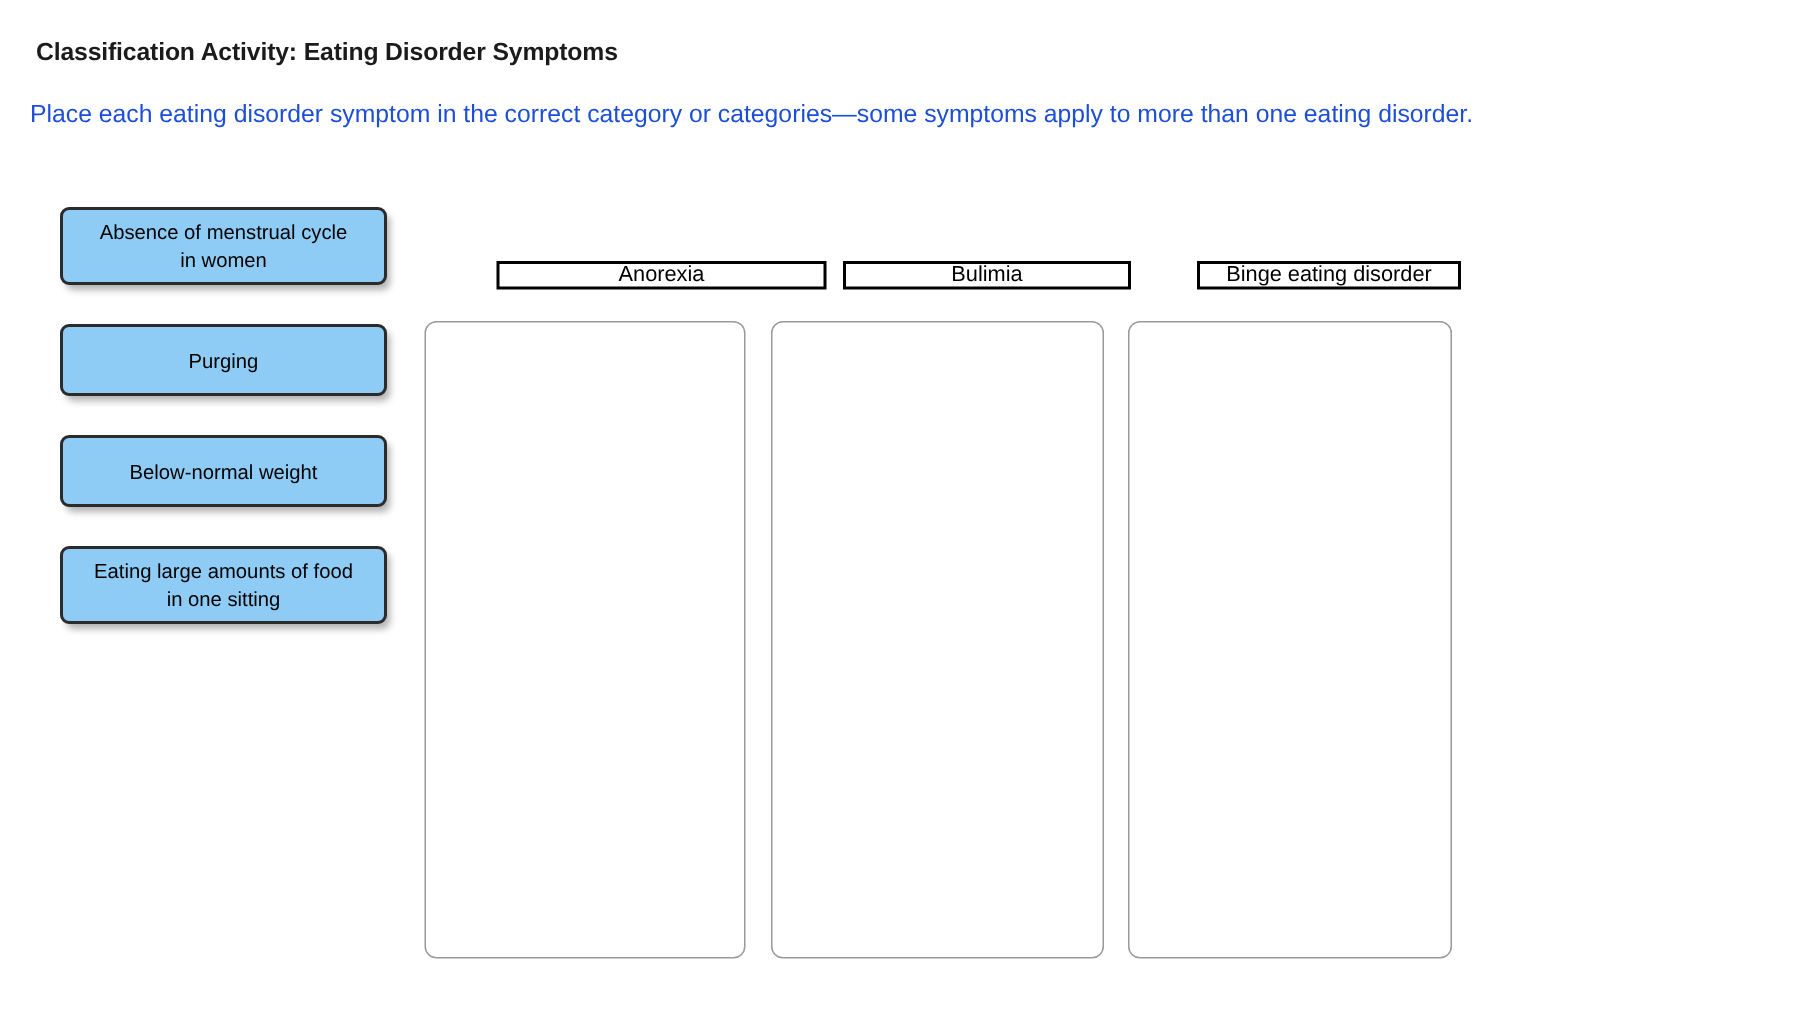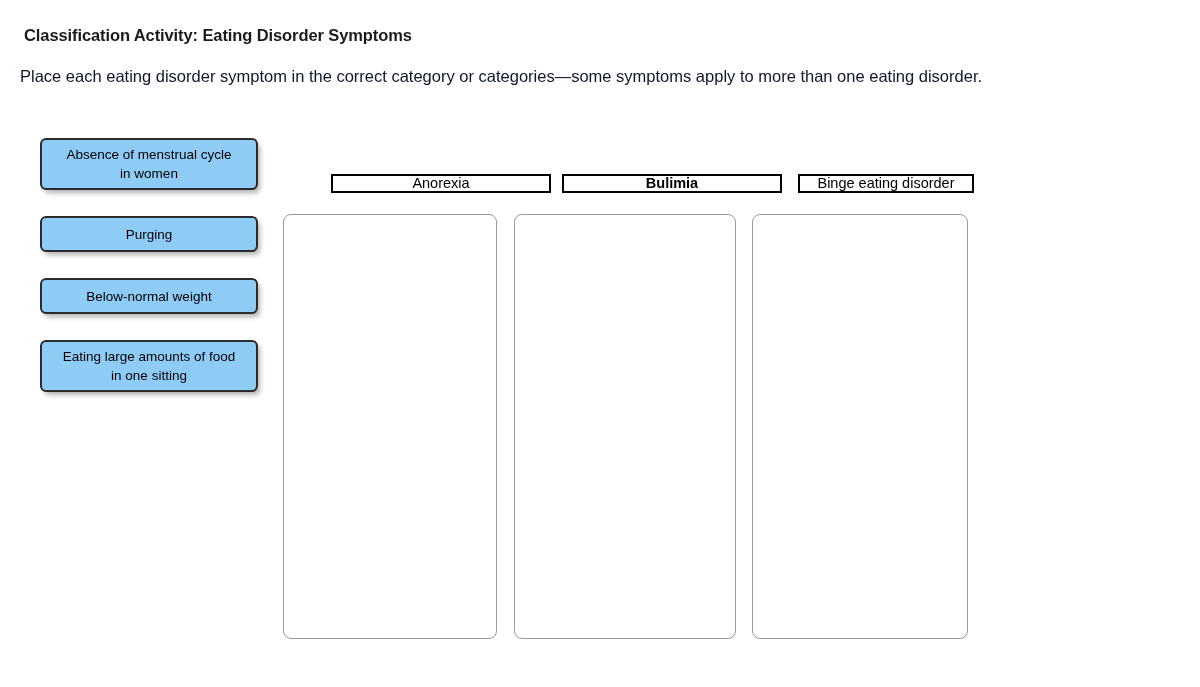--- a/index.html
+++ b/index.html
@@ -26,21 +26,21 @@
     letter-spacing: -0.1px;
     color: #1b1b1b;
     white-space: nowrap;
   }
   #instructions {
     position: absolute;
     left: 20px;
     top: 67px;
     font-size: 16.5px;
     font-weight: normal;
-    color: #0f172a;
+    color: #1d4ed8;
     white-space: nowrap;
   }
 
   
   #tile-tray {
     position: absolute;
     left: 40px;
     top: 138px;
     width: 220px;
   }
@@ -57,21 +57,21 @@
     color: #000000;
     text-align: center;
     display: flex;
     align-items: center;
     justify-content: center;
     padding: 0 18px;
     margin-bottom: 26px;
     cursor: move;
     user-select: none;
   }
-  .symptom-tile.one-line { height: 36px; }
+  .symptom-tile.one-line { height: 48px; }
   .symptom-tile.two-line { height: 52px; }
 
   
   .category-column {
     position: absolute;
     top: 174px;
   }
   .category-header {
     box-sizing: border-box;
     height: 19px;
@@ -96,21 +96,21 @@
     border: 1.5px solid #9a9a9a;
     border-radius: 8px;
   }
 
   
   #column-anorexia            { left: 283px; }
   #column-anorexia .category-header { width: 220px; }
   #column-anorexia .drop-zone       { width: 214px; margin-left: 0px; }
 
   #column-bulimia             { left: 514px; }
-  #column-bulimia .category-header  { width: 220px; font-weight: bold; }
+  #column-bulimia .category-header  { width: 192px; }
   #column-bulimia .drop-zone        { width: 222px; margin-left: 0px; }
 
   #column-binge-eating-disorder       { left: 750px; }
   #column-binge-eating-disorder .category-header { width: 176px; }
   #column-binge-eating-disorder .drop-zone       { width: 216px; margin-left: 2px; }
 </style>
 </head>
 <body>
 
 <div id="page-title">Classification Activity: Eating Disorder Symptoms</div>

